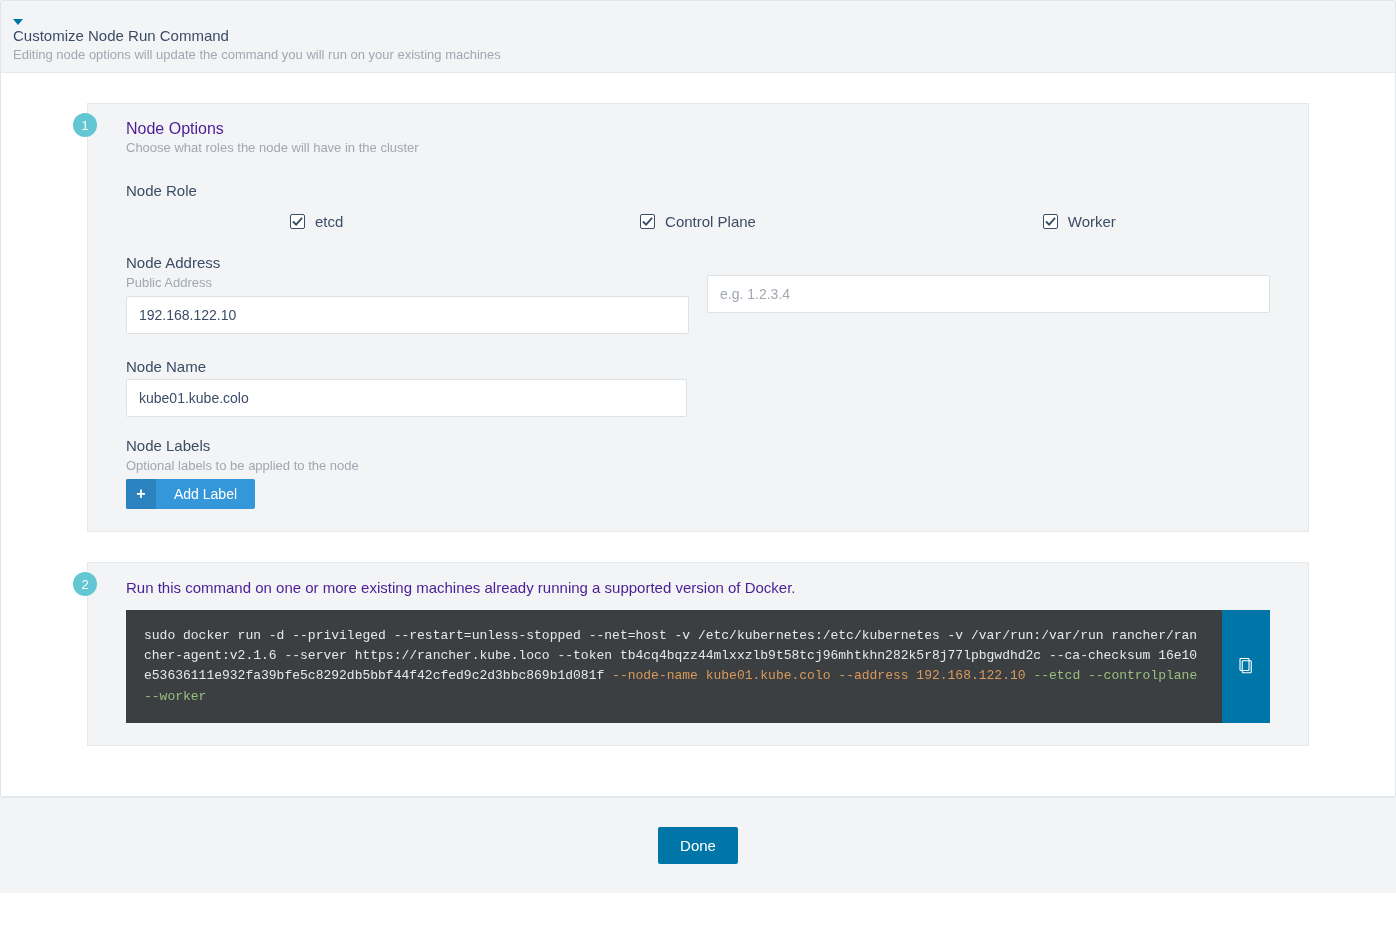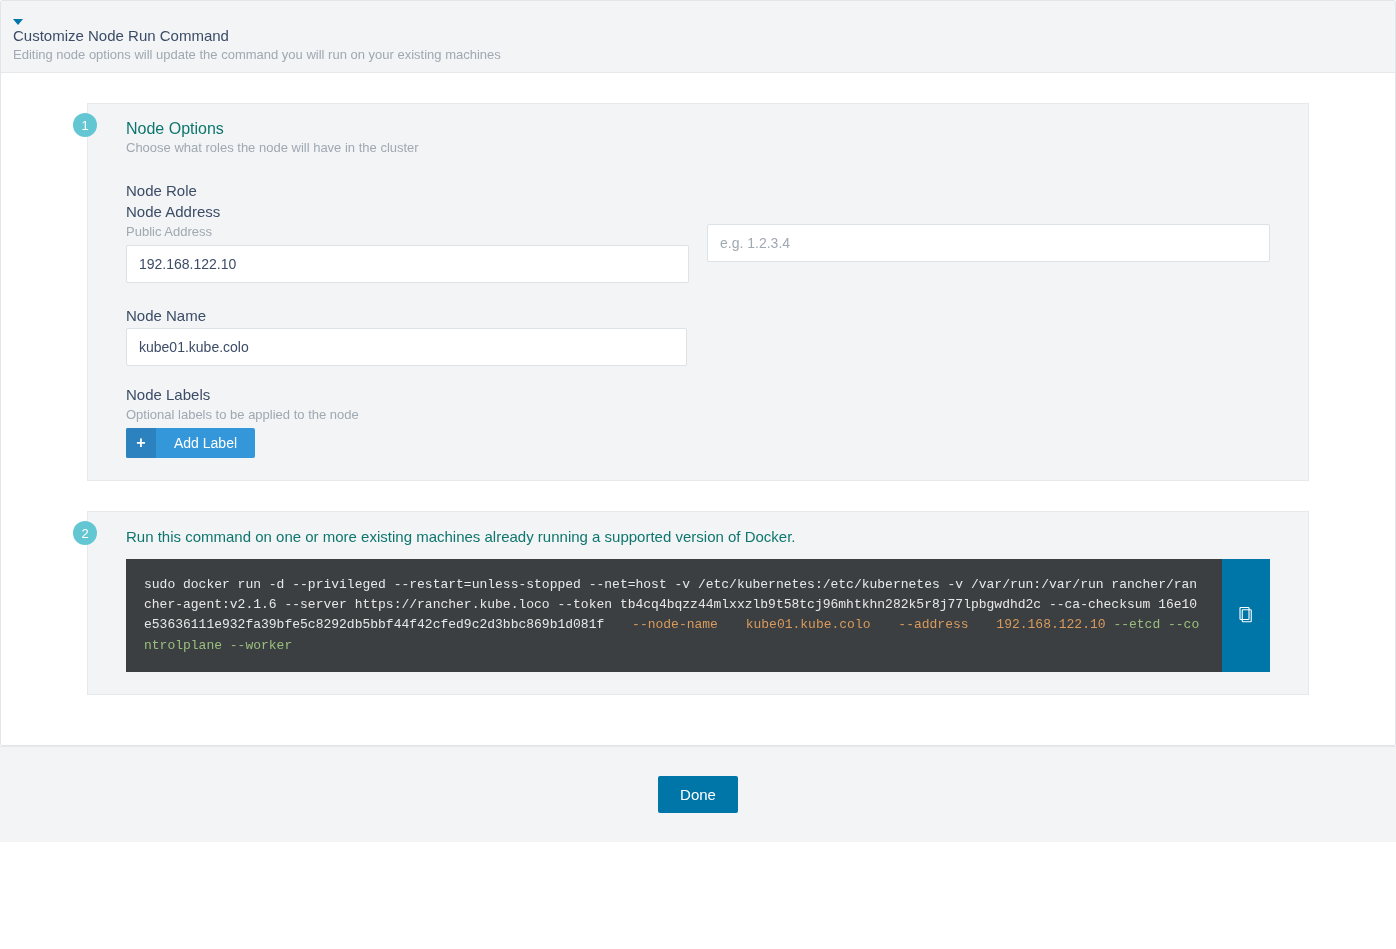--- a/index.html
+++ b/index.html
@@ -73,21 +73,21 @@
       font-size: 13px;
       font-weight: 400;
     }
     .step-card {
       background: #f2f4f6;
       border: 1px solid #e6e9ec;
       padding: 16px 38px 16px 38px;
     }
     .card-title {
       font-size: 16px;
-      color: #0f766e;
+      color: #4c1d95;
       font-weight: 400;
       margin-bottom: 2px;
     }
     .card-sub {
       font-size: 13px;
       color: #a0a8b2;
       margin-bottom: 27px;
     }
     .section-label {
       font-size: 15px;
@@ -200,21 +200,21 @@
     .command-box {
       flex: 1;
       background: #3b3f42;
       padding: 16px 18px;
       font-family: "Courier New", monospace;
       font-size: 13px;
       line-height: 1.55;
       word-break: break-all;
     }
     .cmd-white { color: #e8e8e8; }
-    .cmd-orange { color: #d99a5b; margin-left: 20px; }
+    .cmd-orange { color: #d99a5b; }
     .cmd-green { color: #9bbf7e; }
     .copy-btn {
       width: 48px;
       background: #0075a8;
       display: flex;
       align-items: center;
       justify-content: center;
       cursor: pointer;
       border: none;
     }
@@ -256,20 +256,46 @@
 
   <div class="content-area">
 
     <div class="step-row">
       <div class="step-badge">1</div>
       <div class="step-card">
         <div class="card-title">Node Options</div>
         <div class="card-sub">Choose what roles the node will have in the cluster</div>
 
         <div class="section-label">Node Role</div>
+        <div class="role-row">
+          <div class="role-item">
+            <span class="role-checkbox">
+              <svg viewBox="0 0 12 12">
+                  <path d="M1 6 L4.5 9.5 L11 2" stroke="#3c4c66" stroke-width="2" fill="none"></path>
+                </svg>
+            </span>
+            <span class="role-label">etcd</span>
+          </div>
+          <div class="role-item">
+            <span class="role-checkbox">
+              <svg viewBox="0 0 12 12">
+                  <path d="M1 6 L4.5 9.5 L11 2" stroke="#3c4c66" stroke-width="2" fill="none"></path>
+                </svg>
+            </span>
+            <span class="role-label">Control Plane</span>
+          </div>
+          <div class="role-item">
+            <span class="role-checkbox">
+              <svg viewBox="0 0 12 12">
+                  <path d="M1 6 L4.5 9.5 L11 2" stroke="#3c4c66" stroke-width="2" fill="none"></path>
+                </svg>
+            </span>
+            <span class="role-label">Worker</span>
+          </div>
+        </div>
 
         <div class="section-block">
           <div class="section-label">Node Address</div>
           <div class="field-row">
             <div class="field-col">
               <div class="field-label">Public Address</div>
               <input class="text-input" type="text" value="192.168.122.10" style="">
             </div>
             <div class="field-col">
               <input class="text-input" type="text" placeholder="e.g. 1.2.3.4" style="">

